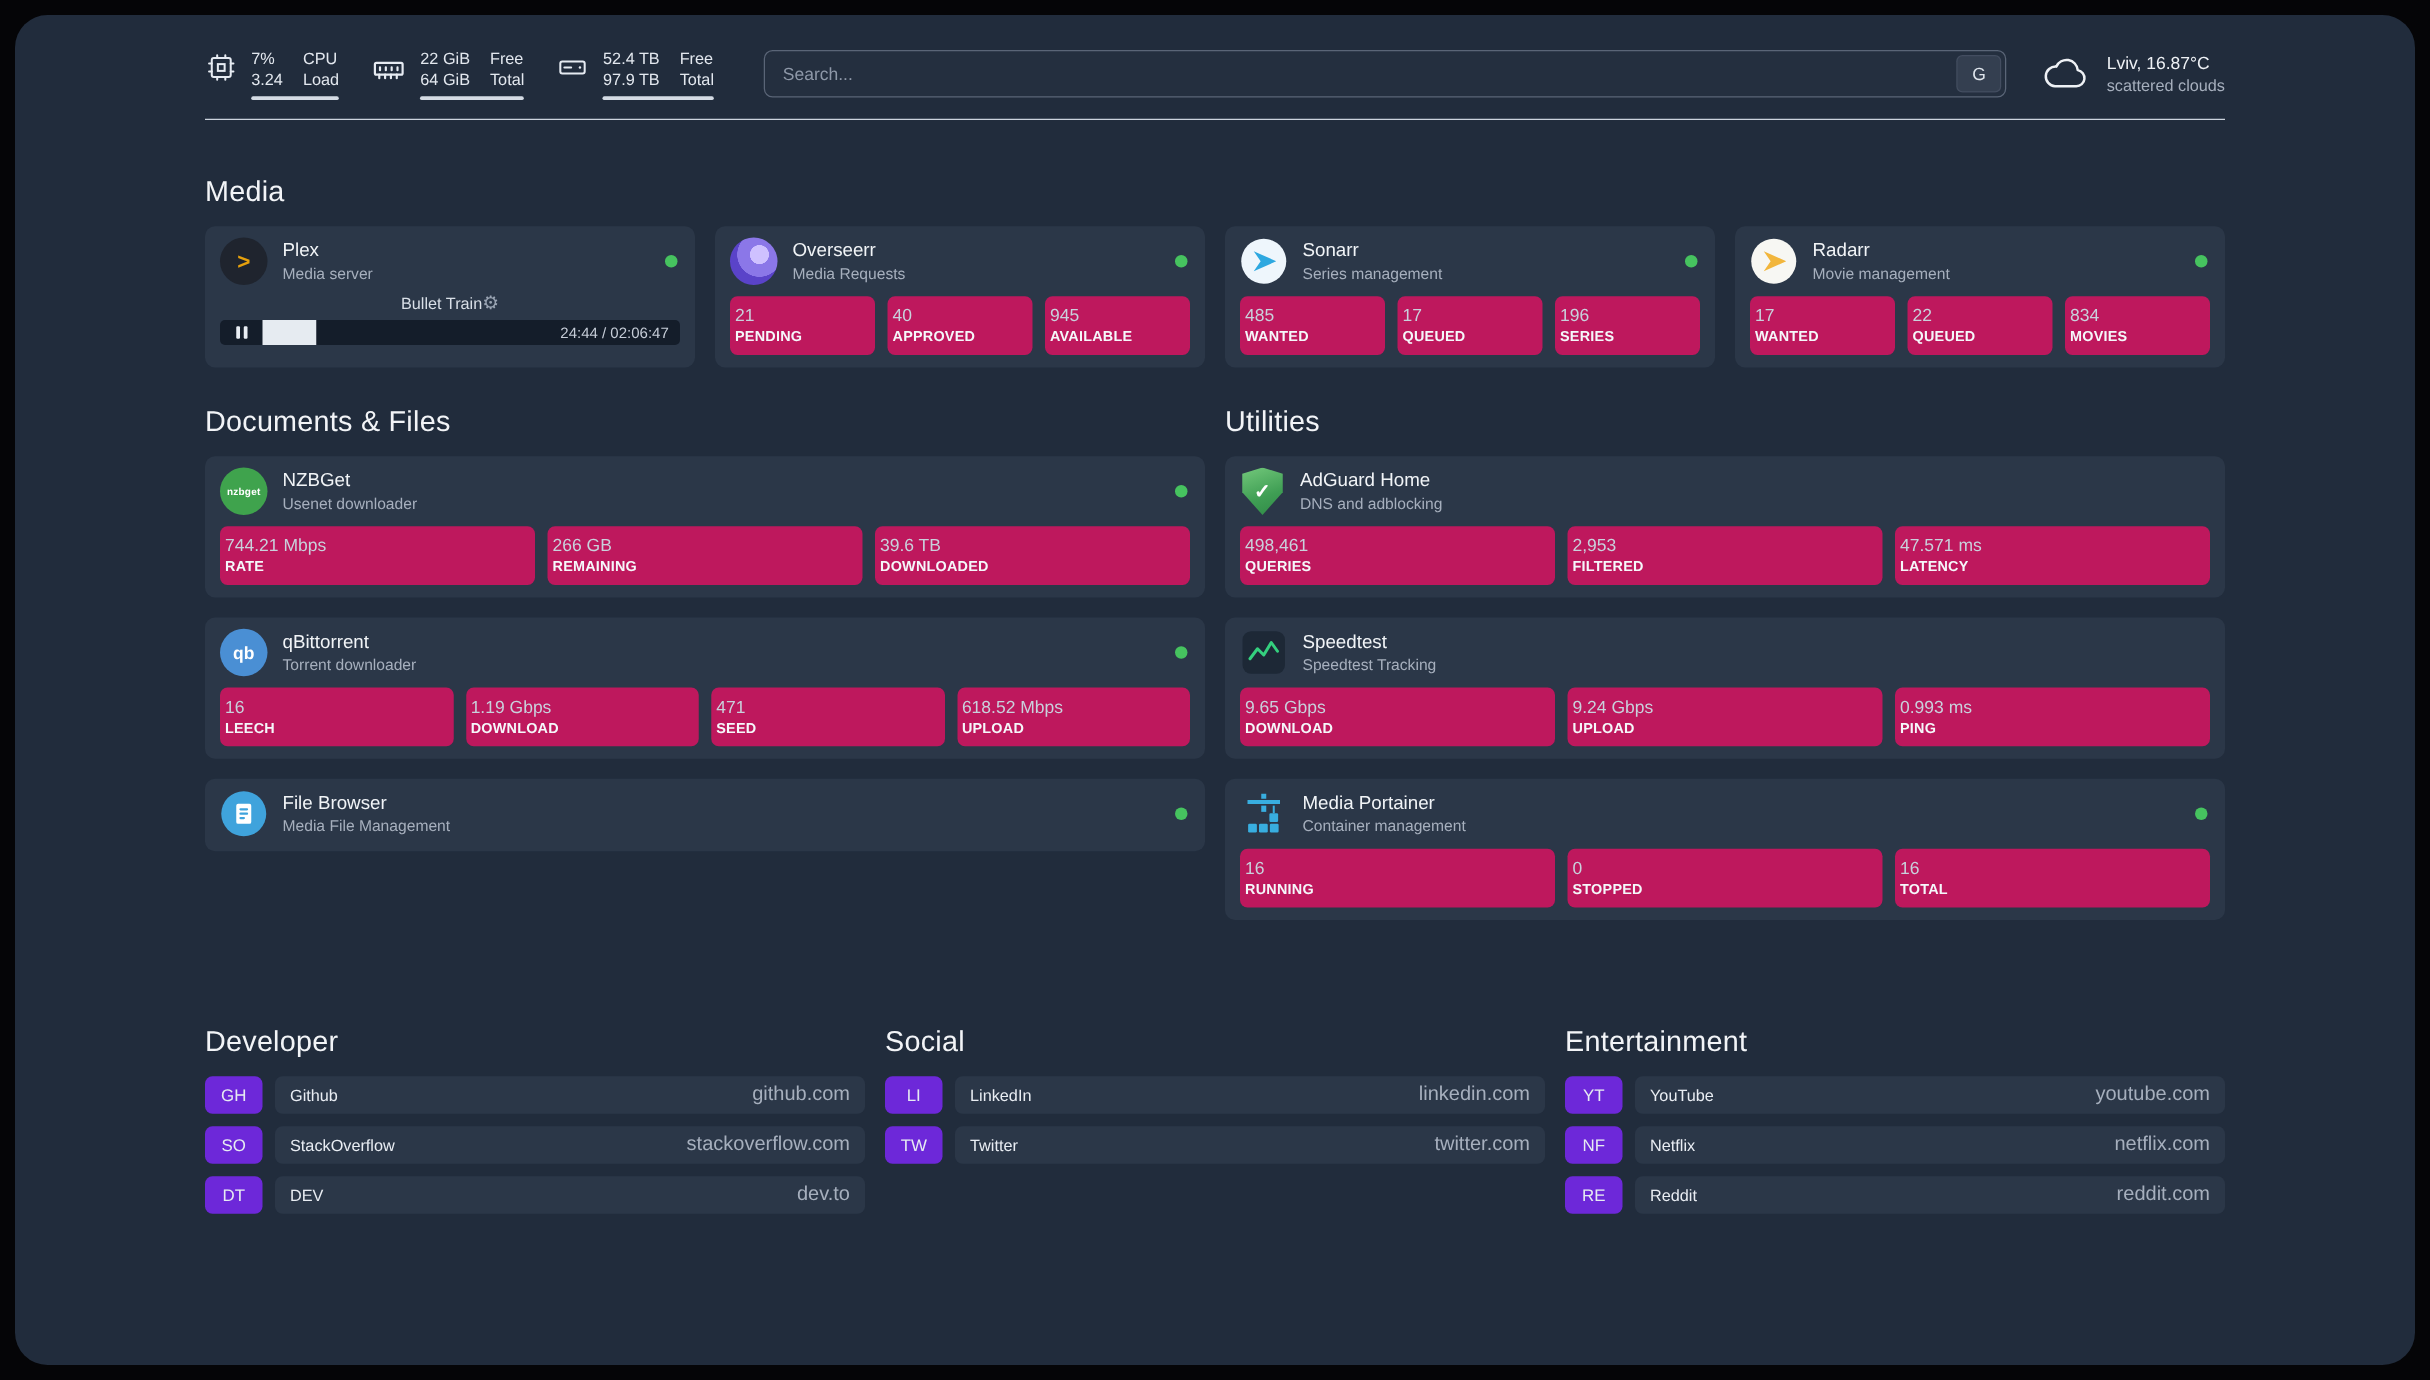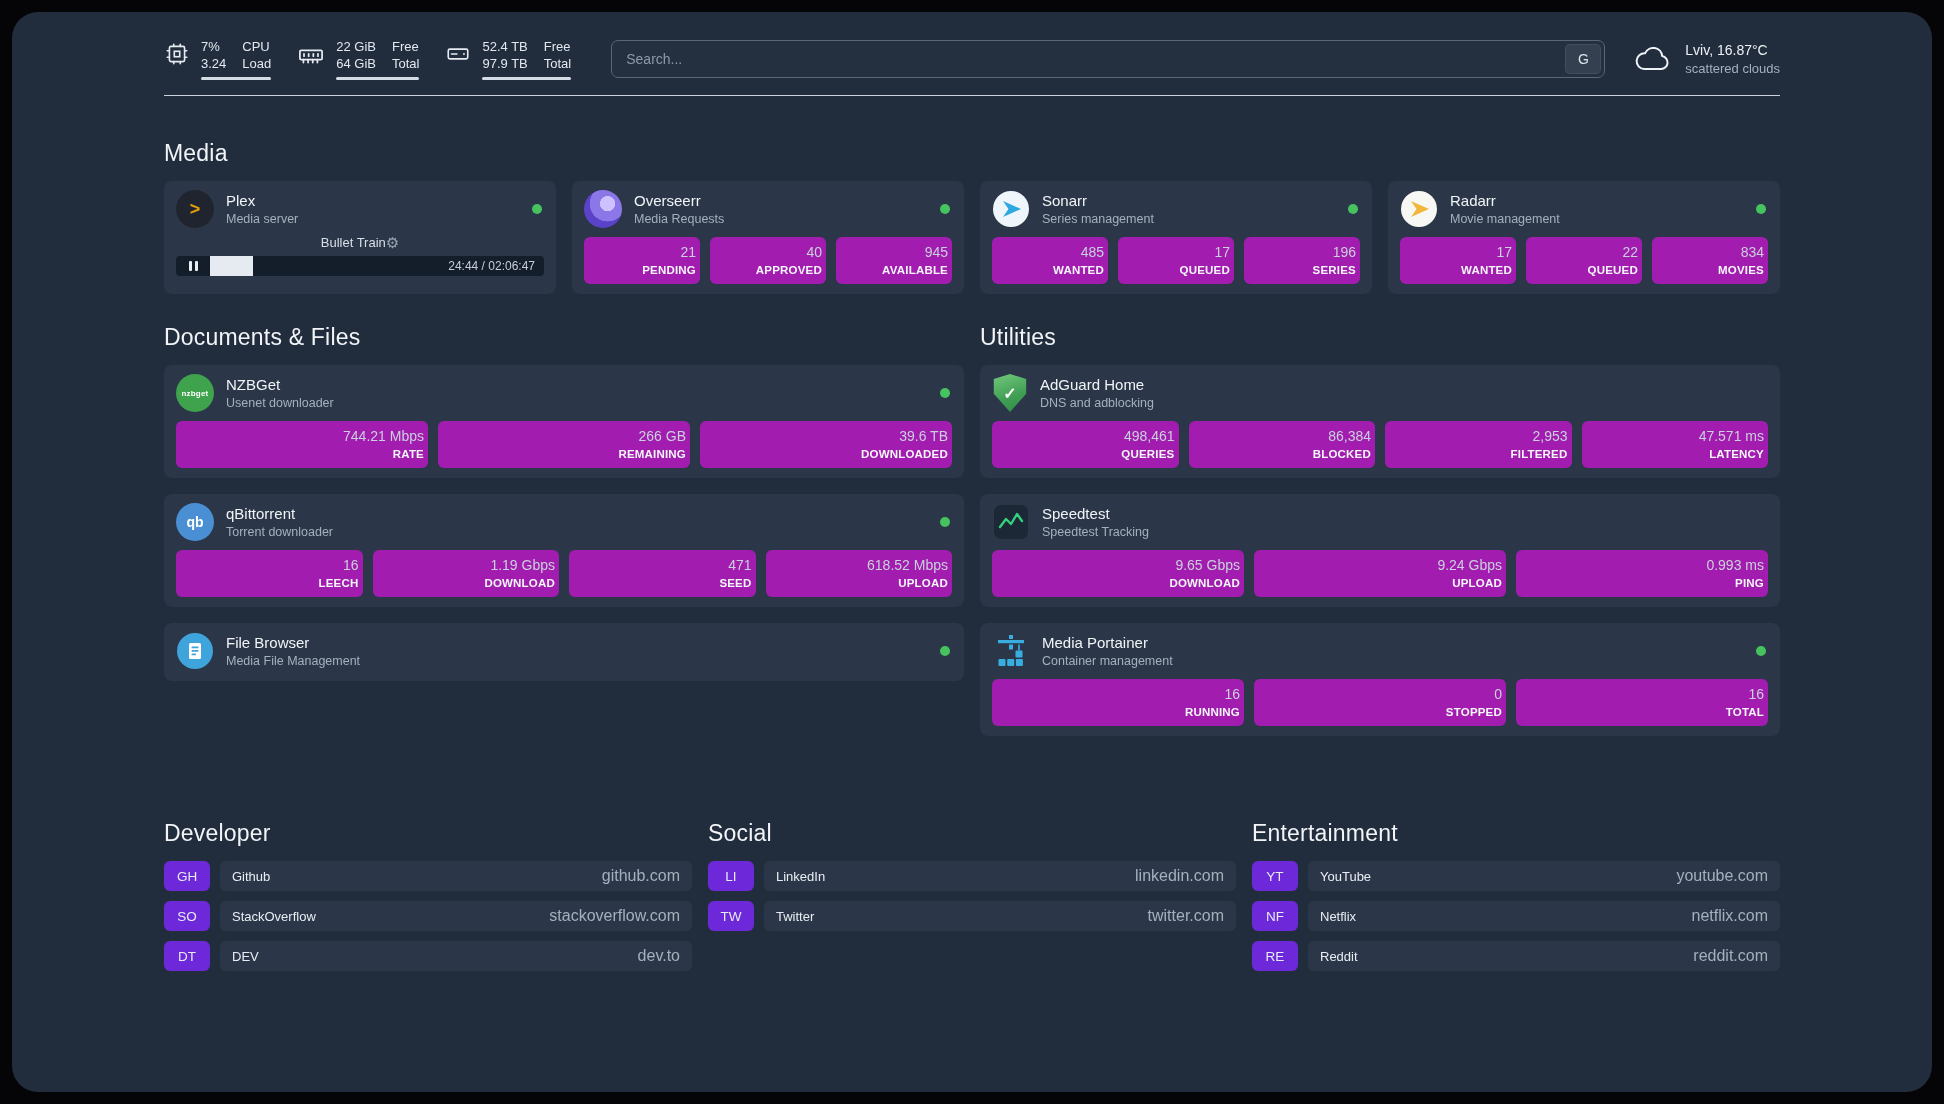--- a/index.html
+++ b/index.html
@@ -31,21 +31,21 @@
   .sec-links{margin-top:84px;display:grid;grid-template-columns:repeat(3,1fr);gap:16px;padding-bottom:40px}
 
   
   .card{background:#2b3748;border-radius:8px;padding:8px 12px 10px;cursor:pointer}
   .card-head{display:flex;align-items:center;gap:12px;position:relative;min-height:40px;padding-right:22px}
   .app-icon{width:38px;height:38px;flex:none;border-radius:50%;display:flex;align-items:center;justify-content:center;overflow:hidden}
   .app-name{font-size:15px;font-weight:400;color:#f1f4f7;line-height:19px}
   .app-desc{font-size:12.5px;color:#a6afbd;line-height:16px;margin-top:1px}
   .dot{position:absolute;right:2px;top:50%;transform:translateY(-50%);width:10px;height:10px;border-radius:50%;background:#46c35f}
   .stats{display:flex;gap:10px;margin-top:8px}
-  .stat{flex:1;background:#a21caf;border-radius:6px;padding:7px 4px 8px;text-align:right}
+  .stat{flex:1;background:#be185d;border-radius:6px;padding:7px 4px 8px;text-align:left}
   .stat-value{font-size:14px;color:#c9d1dc;line-height:17px}
   .stat-label{font-size:11.5px;font-weight:700;color:#f5f7fa;margin-top:3px;letter-spacing:.2px}
 
   
   .player{margin-top:2px}
   .player-top{display:flex;align-items:center;justify-content:center;padding:4px 2px 6px}
   .player-title{font-size:13px;color:#d9dfe7}
   .gear{color:#9aa4b3;font-size:15px;cursor:pointer;line-height:1}
   .player-bar{height:20px;background:#141d2a;border-radius:4px;display:flex;align-items:stretch;position:relative;overflow:hidden}
   .pause-btn{width:34px;flex:none;display:flex;align-items:center;justify-content:center;gap:3px;cursor:pointer}
@@ -351,24 +351,20 @@
               <div class="app-icon ic-adguard">✓</div>
               <div>
                 <div class="app-name">AdGuard Home</div>
                 <div class="app-desc">DNS and adblocking</div>
               </div>
             </div>
             <div class="stats">
               <div class="stat">
                 <div class="stat-value">498,461</div>
                 <div class="stat-label">QUERIES</div>
-              </div>
-              <div class="stat">
-                <div class="stat-value">86,384</div>
-                <div class="stat-label">BLOCKED</div>
               </div>
               <div class="stat">
                 <div class="stat-value">2,953</div>
                 <div class="stat-label">FILTERED</div>
               </div>
               <div class="stat">
                 <div class="stat-value">47.571 ms</div>
                 <div class="stat-label">LATENCY</div>
               </div>
             </div>

